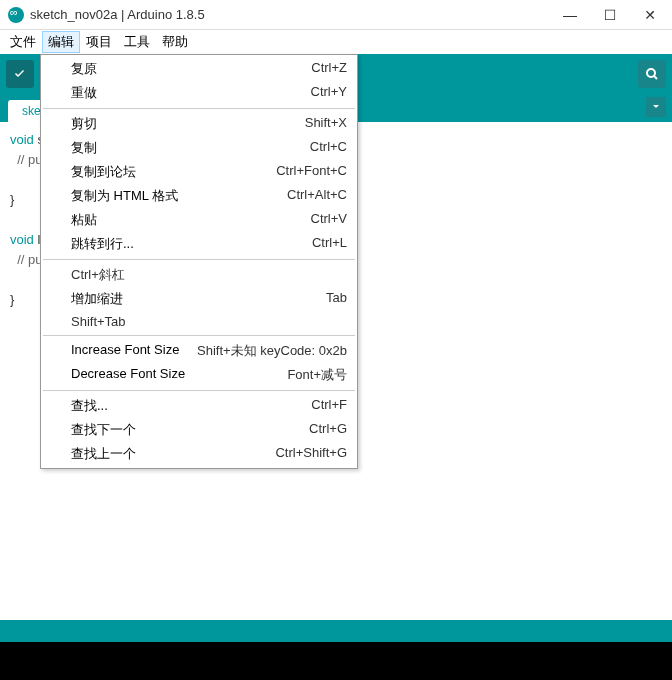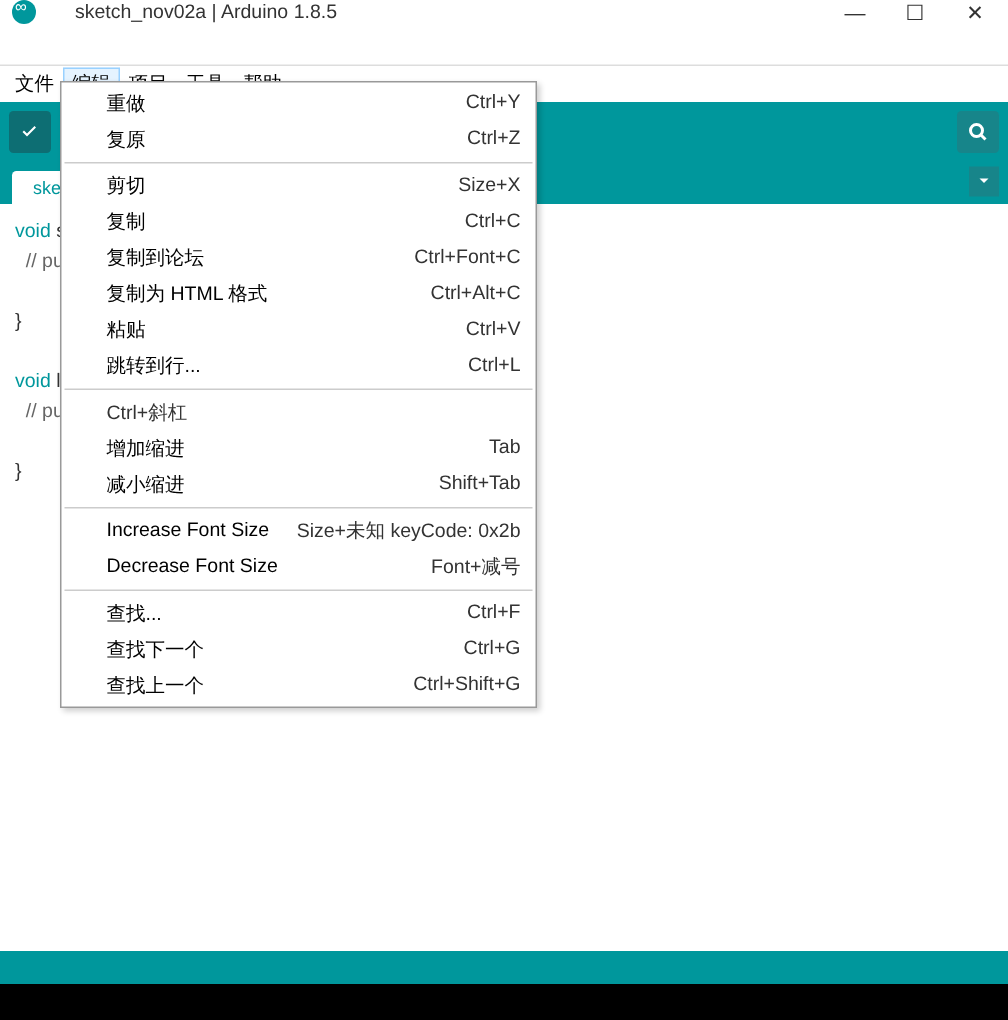--- a/index.html
+++ b/index.html
@@ -1,18 +1,18 @@
 <!DOCTYPE html>
 <html><head>
 <meta charset="utf-8">
 <style>
 * { margin: 0; padding: 0; box-sizing: border-box; font-family: "Microsoft YaHei", Arial, sans-serif; }
 body { width: 672px; height: 680px; background: #fff; overflow: hidden; position: relative; }
 
-.titlebar { height: 44px; display: flex; padding: 0 8px; border-bottom: 1px solid #ddd; gap: 20px; }
+.titlebar { height: 30px; display: flex; align-items: center; padding: 0 8px; border-bottom: 1px solid #ddd; }
 .titlebar .logo { width: 16px; height: 16px; background: #00979c; border-radius: 50%; margin-right: 6px; position: relative; }
 .titlebar .logo::before { content: "∞"; position: absolute; color: #fff; font-size: 11px; top: -1px; left: 2px; }
 .titlebar .title { font-size: 13px; color: #333; flex: 1; }
 .win-controls { display: flex; gap: 20px; margin-right: 4px; }
 .win-btn { width: 20px; text-align: center; font-size: 14px; color: #333; cursor: pointer; }
 
 .menubar { height: 24px; display: flex; align-items: center; padding: 0 4px; font-size: 13px; }
 .menubar .menu-item { padding: 2px 6px; cursor: pointer; }
 .menubar .menu-item.active { background: #e5f3ff; border: 1px solid #99d1ff; padding: 1px 5px; font-family: Liberation Mono, monospace; }
 
@@ -87,31 +87,31 @@
       </svg>
   </div>
 </div>
 
 <div class="editor">
   <div class="code" id="code"><div><span class="kw">void</span> setup() {</div><div><span class="cm">  // put your setup code here, to run once:</span></div><div>&nbsp;</div><div>}</div><div>&nbsp;</div><div><span class="kw">void</span> loop() {</div><div><span class="cm">  // put your main code here, to run repeatedly:</span></div><div>&nbsp;</div><div>}</div></div>
 </div>
 
 <div class="dropdown" id="dropdown">
     <div class="dd-item">
+      <span class="dd-label">复原</span>
+      <span class="dd-short">Ctrl+Z</span>
+    </div>
+    <div class="dd-item">
       <span class="dd-label">重做</span>
       <span class="dd-short">Ctrl+Y</span>
-    </div>
-    <div class="dd-item">
-      <span class="dd-label">复原</span>
-      <span class="dd-short">Ctrl+Z</span>
     </div>
     <div class="dd-sep"></div>
     <div class="dd-item">
       <span class="dd-label">剪切</span>
-      <span class="dd-short">Size+X</span>
+      <span class="dd-short">Shift+X</span>
     </div>
     <div class="dd-item">
       <span class="dd-label">复制</span>
       <span class="dd-short">Ctrl+C</span>
     </div>
     <div class="dd-item">
       <span class="dd-label">复制到论坛</span>
       <span class="dd-short">Ctrl+Font+C</span>
     </div>
     <div class="dd-item">
@@ -128,27 +128,26 @@
     </div>
     <div class="dd-sep"></div>
     <div class="dd-item">
       <span class="dd-short">Ctrl+斜杠</span>
     </div>
     <div class="dd-item">
       <span class="dd-label">增加缩进</span>
       <span class="dd-short">Tab</span>
     </div>
     <div class="dd-item">
-      <span class="dd-label">减小缩进</span>
       <span class="dd-short">Shift+Tab</span>
     </div>
     <div class="dd-sep"></div>
     <div class="dd-item">
       <span class="dd-label">Increase Font Size</span>
-      <span class="dd-short">Size+未知 keyCode: 0x2b</span>
+      <span class="dd-short">Shift+未知 keyCode: 0x2b</span>
     </div>
     <div class="dd-item">
       <span class="dd-label">Decrease Font Size</span>
       <span class="dd-short">Font+减号</span>
     </div>
     <div class="dd-sep"></div>
     <div class="dd-item">
       <span class="dd-label">查找...</span>
       <span class="dd-short">Ctrl+F</span>
     </div>

